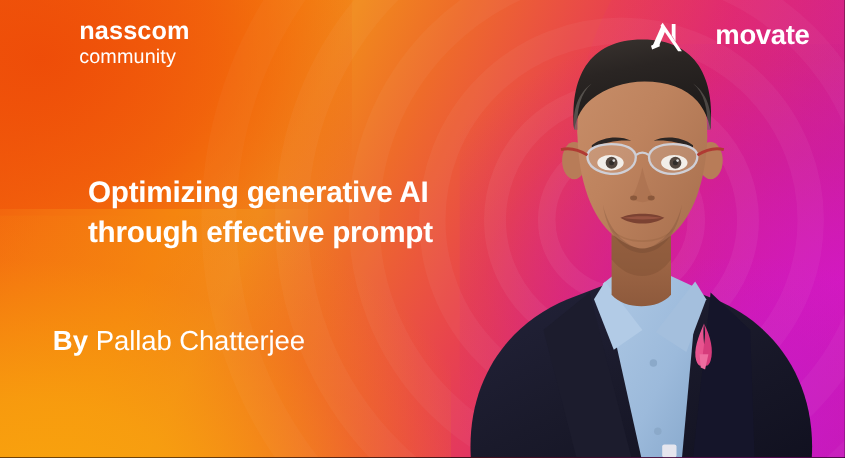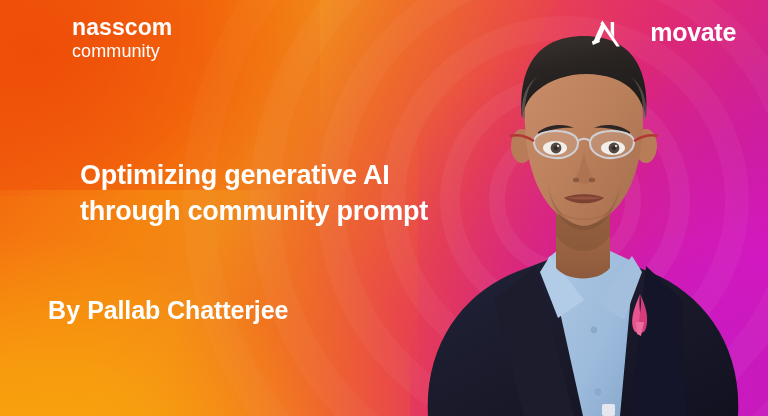--- a/index.html
+++ b/index.html
@@ -197,21 +197,21 @@
     color: #FFFFFF;
     font-size: 25px;
     line-height: 1.2;
     white-space: nowrap;
   }
   .byline .by {
     font-weight: 700;
     letter-spacing: 0.1px;
   }
   .byline .who {
-    font-weight: 700;
+    font-weight: 400;
     letter-spacing: -0.1px;
   }
 
   
   .portrait {
     position: absolute;
     left: 398px;
     top: 0;
     width: 370px;
     height: 416px;
@@ -355,21 +355,21 @@
         <path d="M13.8 4.8 L33.2 33.6 L29.4 33.6 L11.6 8.0 Z" fill="#FFFFFF"></path>
         <path d="M23.0 6.2 L26.8 6.2 L26.8 24.0 L23.0 17.4 Z" fill="#FFFFFF"></path>
         <path d="M2.0 28.0 L9.8 24.6 L11.0 28.6 L3.2 31.8 Z" fill="#FFFFFF"></path>
       </svg>
     </span>
     <span class="wordmark">movate</span>
   </div>
 
   <div class="headline">
     <span class="line">Optimizing generative AI</span>
-    <span class="line">through community prompt</span>
+    <span class="line">through effective prompt</span>
   </div>
 
   <div class="byline">
     <span class="by">By</span>
     <span class="who">Pallab Chatterjee</span>
   </div>
 
 </div>
 
 </body></html>

